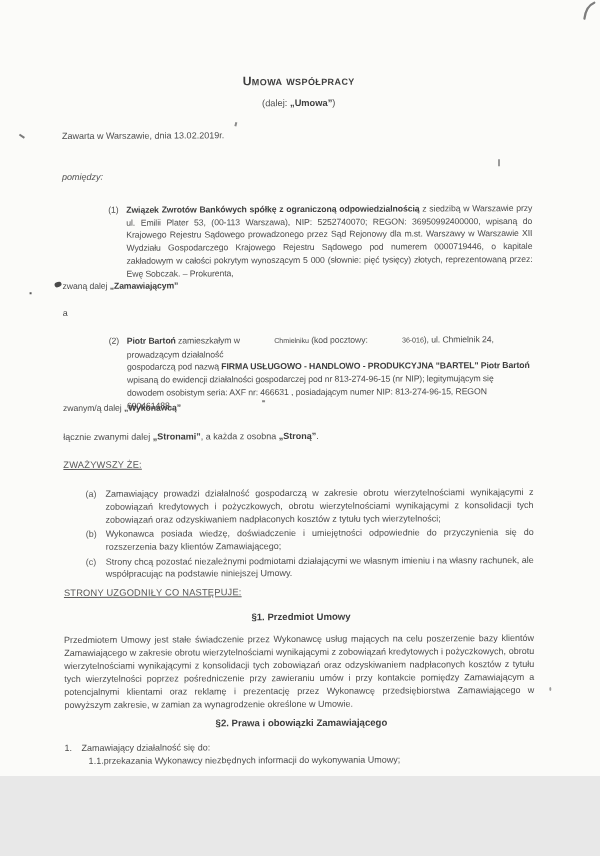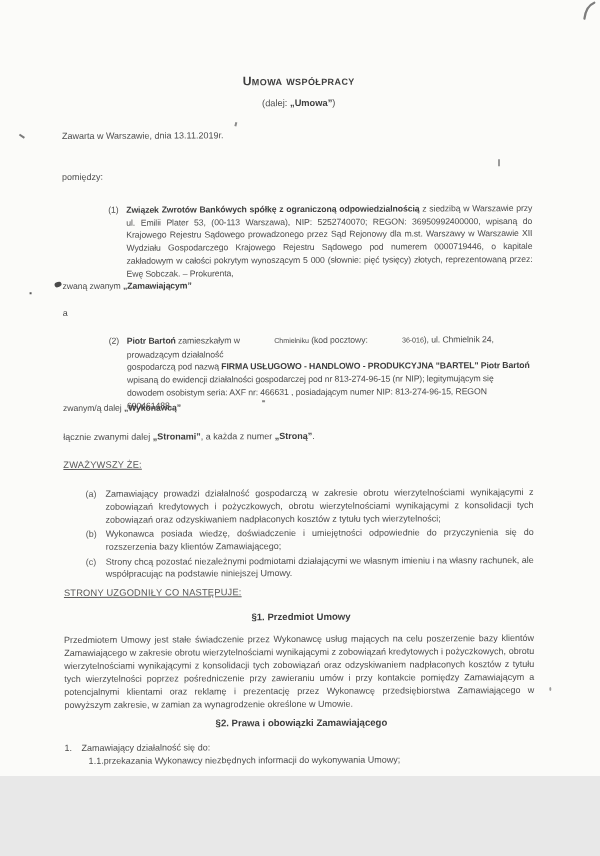--- a/index.html
+++ b/index.html
@@ -32,42 +32,42 @@
 </style>
 </head>
 <body>
 
 <div class="page">
   <div class="content">
 
     <div class="abs title" style="top:74px;left:0;">Umowa współpracy</div>
     <div class="abs subtitle" style="top:98px;left:0;"><span>(dalej: </span><span class="b">„Umowa”</span><span>)</span></div>
 
-    <div class="abs body-txt" style="top:129px;left:63px;">Zawarta w Warszawie, dnia 13.11.2019r.</div>
-    <div class="abs body-txt" style="top:170px;left:63px;">pomiędzy:</div>
+    <div class="abs body-txt" style="top:129px;left:63px;">Zawarta w Warszawie, dnia 13.02.2019r.</div>
+    <div class="abs body-txt" style="top:170px;left:63px;font-style:italic;">pomiędzy:</div>
 
     <div class="abs row party-txt" style="top:203px;left:109px;width:424px;">
       <span class="num" style="width:18px;">(1)</span>
       <div class="just" style="flex:1;"><span class="b">Związek Zwrotów Bankówych spółkę z ograniczoną odpowiedzialnością</span><span> z siedzibą w Warszawie przy ul. Emilii Plater 53, (00-113 Warszawa), NIP: 5252740070; REGON: 36950992400000, wpisaną do Krajowego Rejestru Sądowego prowadzonego przez Sąd Rejonowy dla m.st. Warszawy w Warszawie XII Wydziału Gospodarczego Krajowego Rejestru Sądowego pod numerem 0000719446, o kapitale zakładowym w całości pokrytym wynoszącym 5 000 (słownie: pięć tysięcy) złotych, reprezentowaną przez: Ewę Sobczak. – Prokurenta,</span></div>
     </div>
-    <div class="abs party-txt" style="top:279px;left:63px;"><span>zwaną zwanym </span><span class="b">„Zamawiającym”</span></div>
+    <div class="abs party-txt" style="top:279px;left:63px;"><span>zwaną dalej </span><span class="b">„Zamawiającym”</span></div>
 
     <div class="abs body-txt" style="top:306px;left:63px;">a</div>
 
     <div class="abs row party-txt" style="top:334px;left:109px;width:430px;">
       <span class="num" style="width:18px;">(2)</span>
       <div class="pre" style="flex:1;"><span class="b">Piotr Bartoń</span><span> zamieszkałym w </span><span class="small">Chmielniku</span><span> (kod pocztowy: </span><span class="small">36-016</span><span>), ul. Chmielnik 24, prowadzącym działalność
 gospodarczą pod nazwą </span><span class="b">FIRMA USŁUGOWO - HANDLOWO - PRODUKCYJNA "BARTEL" Piotr Bartoń</span><span>
 wpisaną do ewidencji działalności gospodarczej pod nr 813-274-96-15 (nr NIP); legitymującym się
 dowodem osobistym seria: AXF nr: 466631 , posiadającym numer NIP: 813-274-96-15, REGON
 690461488,</span></div>
     </div>
     <div class="abs party-txt" style="top:401px;left:63px;"><span>zwanym/ą dalej </span><span class="b">„Wykonawcą”</span></div>
 
-    <div class="abs body-txt" style="top:430px;left:63px;width:470px;"><span>łącznie zwanymi dalej </span><span class="b">„Stronami”</span><span>, a każda z numer </span><span class="b">„Stroną”</span><span>.</span></div>
+    <div class="abs body-txt" style="top:430px;left:63px;width:470px;"><span>łącznie zwanymi dalej </span><span class="b">„Stronami”</span><span>, a każda z osobna </span><span class="b">„Stroną”</span><span>.</span></div>
 
     <div class="abs caps-head" style="top:459px;left:63px;">ZWAŻYWSZY ŻE:</div>
     <div class="abs body-txt" style="top:487px;left:85px;width:448px;">
       <div class="wi">
         <span class="num">(a)</span>
         <div class="txt just">Zamawiający prowadzi działalność gospodarczą w zakresie obrotu wierzytelnościami wynikającymi z zobowiązań kredytowych i pożyczkowych, obrotu wierzytelnościami wynikającymi z konsolidacji tych zobowiązań oraz odzyskiwaniem nadpłaconych kosztów z tytułu tych wierzytelności;</div>
       </div>
       <div class="wi">
         <span class="num">(b)</span>
         <div class="txt just">Wykonawca posiada wiedzę, doświadczenie i umiejętności odpowiednie do przyczynienia się do rozszerzenia bazy klientów Zamawiającego;</div>

